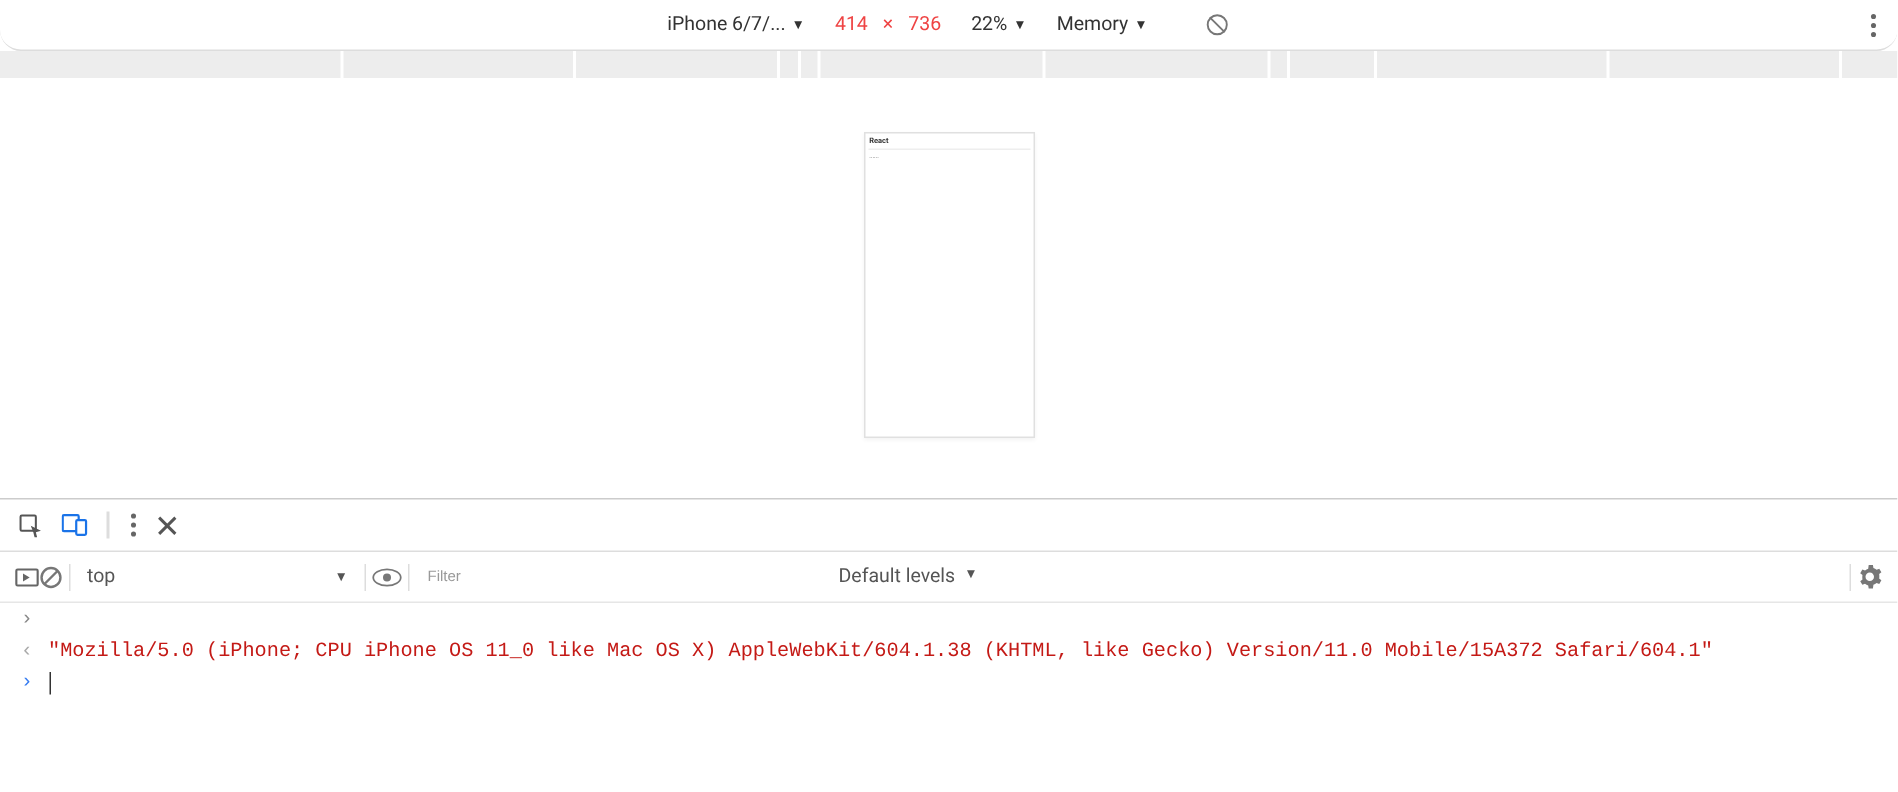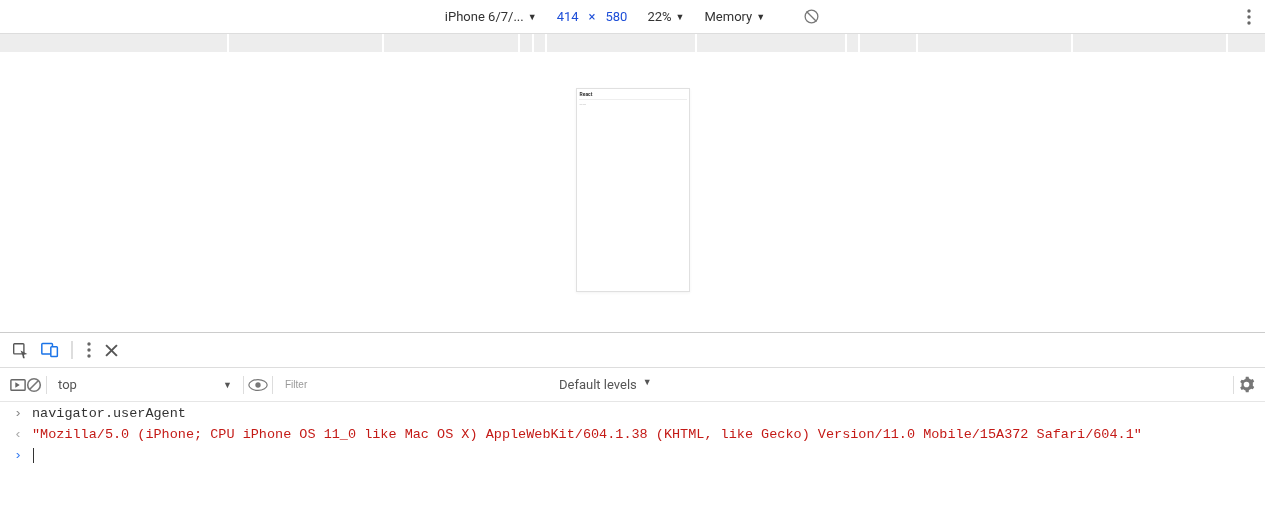--- a/index.html
+++ b/index.html
@@ -2,26 +2,26 @@
 <html><head>
 <meta charset="utf-8">
 <style>
   * { box-sizing: border-box; margin: 0; padding: 0; }
   html, body { height: 100%; font-family: "Segoe UI", Roboto, Arial, sans-serif; font-size: 13px; color: #333; }
   body { display: flex; flex-direction: column; width: 1265px; height: 528px; overflow: hidden; background: #fff; }
 
   
   .device-bar {
     height: 34px; border-bottom: 1px solid #ddd; display: flex; align-items: center;
-    justify-content: center; position: relative; color:#333;
+    justify-content: center; position: relative; color:#333;border-radius:14px;
   }
   .device-bar .group { display: flex; align-items: center; gap: 20px; }
   .dd { display: inline-flex; align-items: center; gap: 4px; cursor: pointer; }
   .dd .tri { font-size: 9px; }
-  .dim { color: #1d4ed8; display: inline-flex; gap: 10px; }
+  .dim { color: #ef4444; display: inline-flex; gap: 10px; }
   .device-bar .rot { margin-left: 18px; color:#666; }
   .device-bar .menu-icon {
     position: absolute; right: 14px; top: 0; bottom: 0; display:flex; align-items:center;
     color:#666; cursor:pointer;
   }
 
   
   .ruler { height: 18px; display: flex; gap: 2px; padding: 0; }
   .ruler .seg { background:#ededed; height:100%; }
 
@@ -91,21 +91,21 @@
 
 <div class="device-bar">
   <div class="group">
     <span class="dd">
       <span>iPhone 6/7/...</span>
       <span class="tri">▼</span>
     </span>
     <span class="dim">
       <span>414</span>
       <span>×</span>
-      <span>580</span>
+      <span>736</span>
     </span>
     <span class="dd">
       <span>22%</span>
       <span class="tri">▼</span>
     </span>
     <span class="dd">
       <span>Memory</span>
       <span class="tri">▼</span>
     </span>
     <span class="rot">
@@ -217,21 +217,20 @@
   <span class="gear">
     <svg width="17" height="17" viewBox="0 0 24 24" fill="#777">
       <path d="M12 8a4 4 0 1 0 0 8 4 4 0 0 0 0-8zm9 4c0 .6-.05 1.2-.15 1.75l2.1 1.65-2 3.45-2.5-1a8.6 8.6 0 0 1-3 1.75L15 23h-4l-.45-2.65a8.6 8.6 0 0 1-3-1.75l-2.5 1-2-3.45 2.1-1.65A9.5 9.5 0 0 1 5 12c0-.6.05-1.2.15-1.75L3.05 8.6l2-3.45 2.5 1a8.6 8.6 0 0 1 3-1.75L11 1h4l.45 2.65a8.6 8.6 0 0 1 3 1.75l2.5-1 2 3.45-2.1 1.65c.1.55.15 1.15.15 1.75z"></path>
     </svg>
   </span>
 </div>
 
 <div class="console-body">
   <div class="row input">
     <span class="gut">›</span>
-    <span class="txt">navigator.userAgent</span>
   </div>
   <div class="row out">
     <span class="gut">‹</span>
     <span class="txt">"Mozilla/5.0 (iPhone; CPU iPhone OS 11_0 like Mac OS X) AppleWebKit/604.1.38 (KHTML, like Gecko) Version/11.0 Mobile/15A372 Safari/604.1"</span>
   </div>
   <div class="row prompt">
     <span class="gut">›</span>
     <span class="txt"><span></span><span class="caret"></span></span>
   </div>
 </div>

